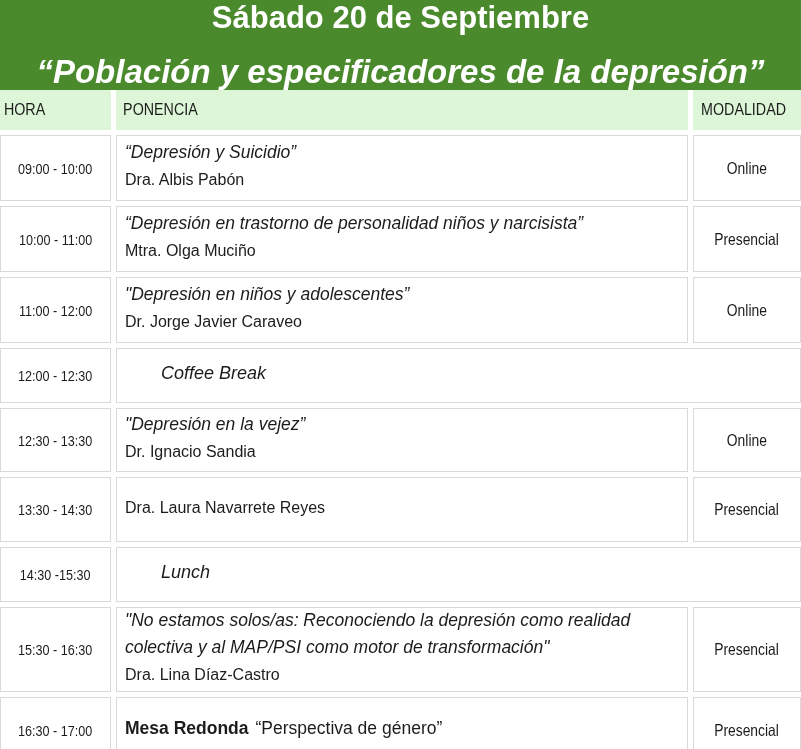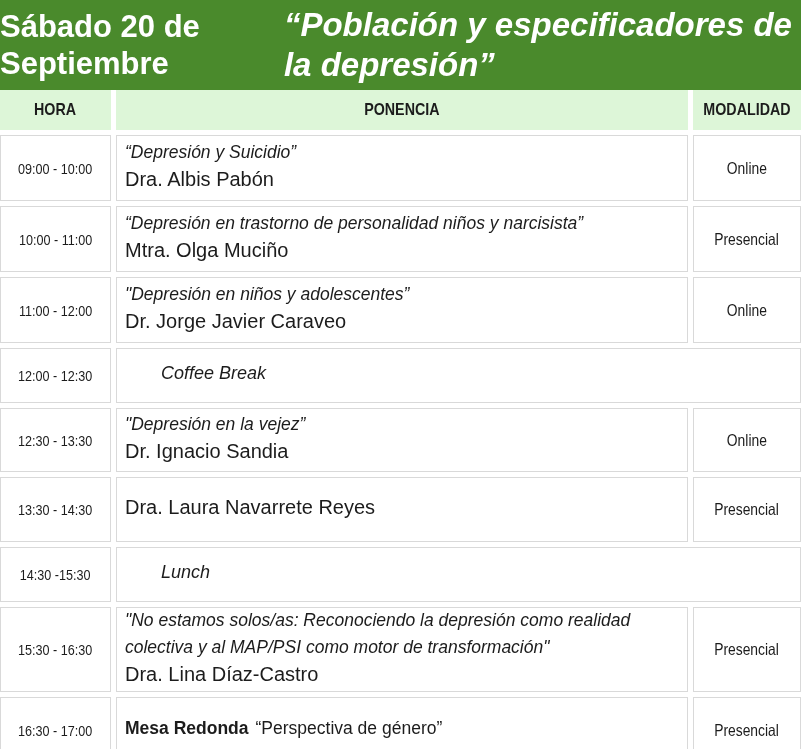--- a/index.html
+++ b/index.html
@@ -12,61 +12,61 @@
     margin:0;padding:0;
     width:801px;height:749px;
     overflow:hidden;
     background:#fff;
     font-family:"Liberation Sans", sans-serif;
     color:var(--ink);
   }
   .band{
     width:801px;height:90px;
     background:var(--band-green);
-    display:flex;flex-direction:row;
-    align-items:center;
+    display:flex;flex-direction:column;
+    align-items:center;justify-content:center;
     color:#fff;
     gap:16px;
   }
   .band-line1{
     font-size:31px;font-weight:700;line-height:37px;letter-spacing:0;
   }
   .band-line2{
     font-size:33px;font-weight:700;font-style:italic;line-height:40px;
   }
   .grid{
     width:801px;height:659px;
     overflow:hidden;
     display:grid;
     grid-template-columns:111px 572px 108px;
     grid-template-rows:40px 66px 66px 66px 55px 64px 65px 55px 85px 66px;
     column-gap:5px;row-gap:5px;
     background:#fff;
   }
   .hcell{
     background:var(--header-green);
-    display:flex;align-items:center;justify-content:center;
-    font-weight:700;font-size:17px;
+    display:flex;align-items:center;justify-content:flex-start;
+    font-weight:400;font-size:17px;
   }
   .cell{
     background:#fff;
     border:1px solid var(--border);
     display:flex;align-items:center;
   }
   .cell.center{justify-content:center;}
   .cell.pon{
     flex-direction:column;align-items:flex-start;justify-content:center;
     padding:0 14px 4px 8px;
   }
   .cell.pon.wide{grid-column:2 / 4;}
   .cond{display:inline-block;transform:scaleX(0.84);white-space:nowrap;}
   .time-text{font-size:15px;}
   .mod-text{font-size:16.5px;}
   .title{font-style:italic;font-size:17.5px;line-height:27px;}
-  .speaker{font-size:20px;line-height:27px;}
+  .speaker{font-size:16px;line-height:27px;}
   .break-label{font-style:italic;font-size:18px;margin-left:36px;}
   .rt-line{font-size:17.5px;line-height:27px;}
   .rt-bold{font-weight:700;font-style:normal;}
   .rt-title{margin-left:7px;}
 </style>
 </head>
 <body>
 
 <div class="page">
 

